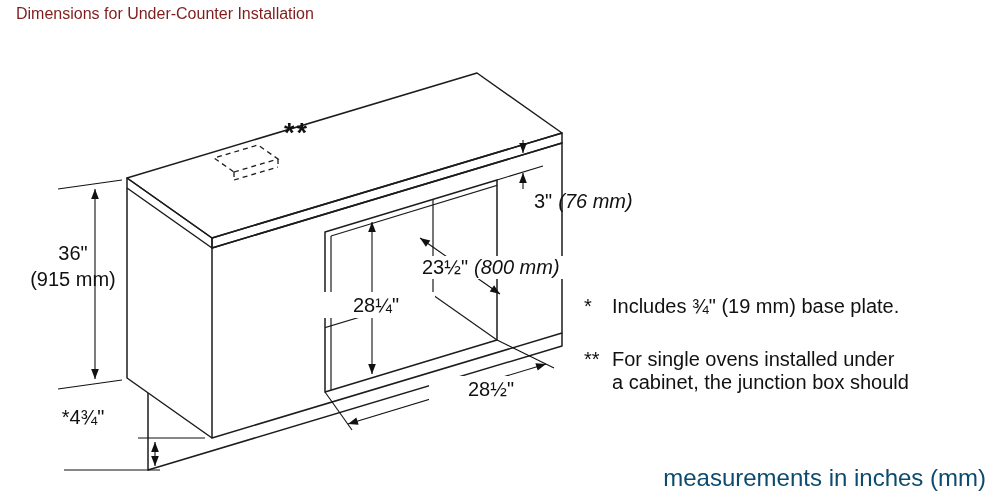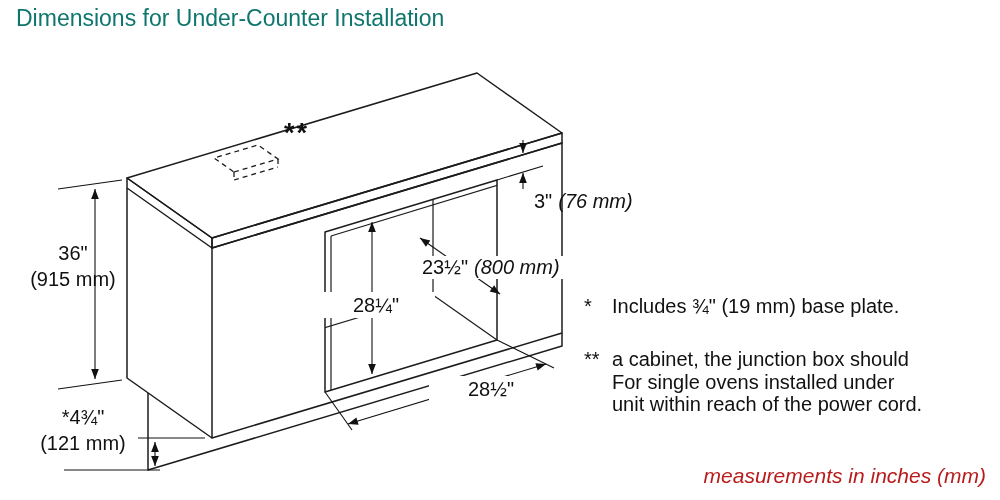--- a/index.html
+++ b/index.html
@@ -1,29 +1,29 @@
 <!DOCTYPE html>
 <html><head>
 <meta charset="utf-8">
 <style>
   html,body{margin:0;padding:0;background:#fff;}
   .page{
     position:relative;width:1000px;height:500px;background:#ffffff;
     font-family:"Liberation Sans",sans-serif;color:#111;overflow:hidden;
   }
-  .title{position:absolute;left:16px;top:5px;font-size:23px;color:#0f766e;}
+  .title{position:absolute;left:16px;top:5px;font-size:16px;color:#7f1d1d;}
   .drawing{position:absolute;left:0;top:0;}
   .dim{position:absolute;font-size:20px;text-align:center;white-space:nowrap;color:#111;}
   .dim2 div{line-height:26px;}
   .bg{background:#fff;padding:0 3px;}
   .sp{margin-left:6px;font-style:italic;}
   .note{position:absolute;display:flex;font-size:20px;color:#111;}
   .note-marker{width:28px;flex:none;}
   .note-lines div{line-height:22.5px;}
-  .footer{position:absolute;right:14px;top:464px;font-size:21px;color:#b91c1c;font-style:italic;}
+  .footer{position:absolute;right:14px;top:464px;font-size:24px;color:#0c4a6e;}
   .jb{position:absolute;font-size:27px;font-weight:bold;letter-spacing:2px;color:#111;}
 </style>
 </head>
 <body>
 
 <div class="page">
 
   <div class="title">Dimensions for Under-Counter Installation</div>
 
   <svg class="drawing" width="1000" height="500" viewBox="0 0 1000 500">
@@ -93,21 +93,20 @@
     </g>
   </svg>
 
   <div class="dim dim2" style="left:20px;top:240px;width:106px;">
     <div>36"</div>
     <div>(915 mm)</div>
   </div>
 
   <div class="dim dim2" style="left:24px;top:404px;width:118px;">
     <div>*4¾"</div>
-    <div>(121 mm)</div>
   </div>
 
   <div class="dim" style="left:534px;top:190px;">
     <span>3"</span><span class="sp">(76 mm)</span>
   </div>
 
   <div class="dim bg" style="left:419px;top:256px;">
     <span>23½"</span><span class="sp">(800 mm)</span>
   </div>
 
@@ -124,21 +123,20 @@
   <div class="note" style="left:584px;top:295px;">
     <div class="note-marker">*</div>
     <div class="note-lines">
       <div>Includes ¾" (19 mm) base plate.</div>
     </div>
   </div>
 
   <div class="note" style="left:584px;top:348px;">
     <div class="note-marker">**</div>
     <div class="note-lines">
+      <div>For single ovens installed under</div>
       <div>a cabinet, the junction box should</div>
-      <div>For single ovens installed under</div>
-      <div>unit within reach of the power cord.</div>
     </div>
   </div>
 
   <div class="footer">measurements in inches (mm)</div>
 
 </div>
 
 </body></html>

